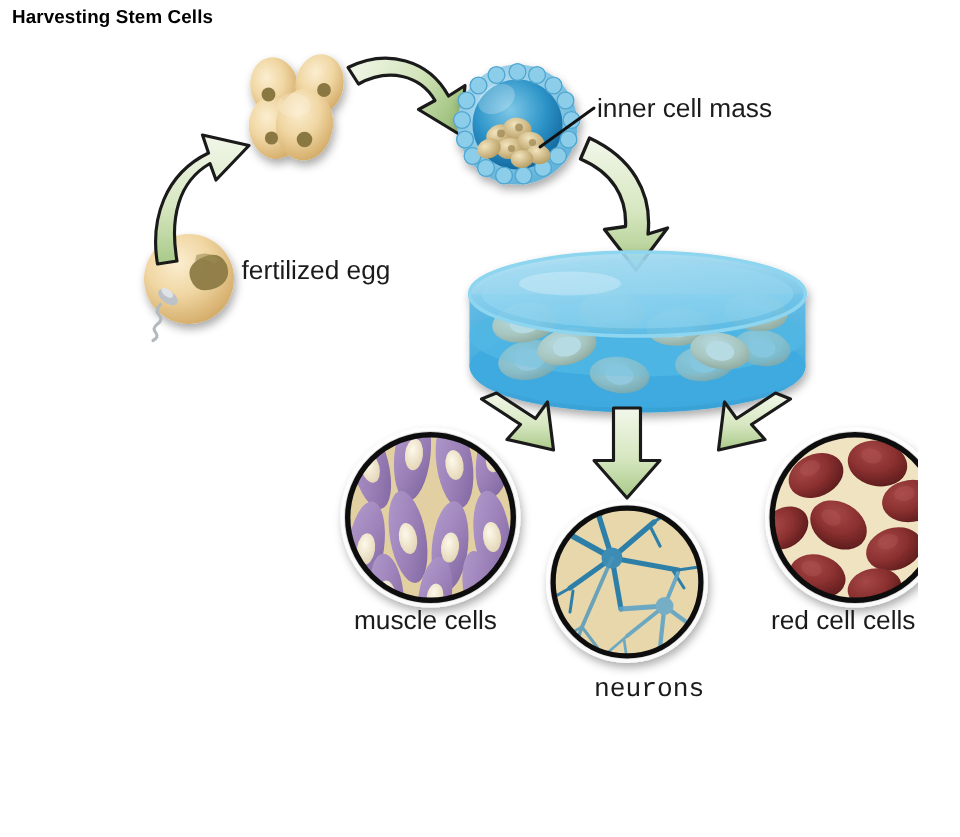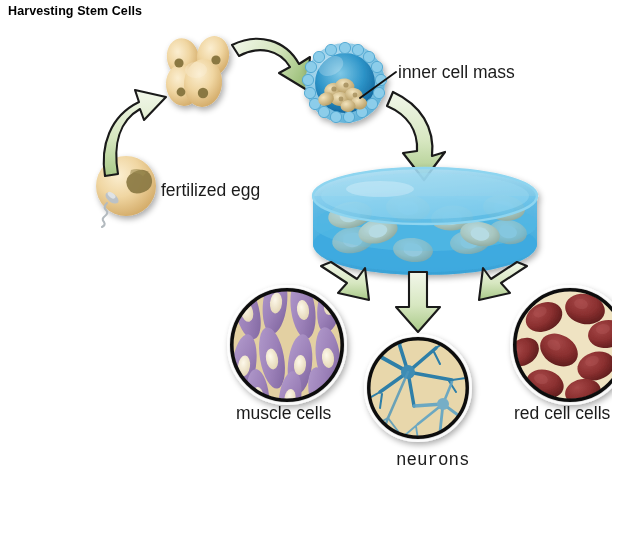--- a/index.html
+++ b/index.html
@@ -36,21 +36,21 @@
     width: 640px;
     height: 558px;
   }
   .lbl {
     position: absolute;
     font-family: "Liberation Sans", sans-serif;
     font-size: 17.5px;
     color: #1b1b1b;
     white-space: nowrap;
   }
-  #lbl-fertilized-egg { left: 161px; top: 180px; text-align: right; }
+  #lbl-fertilized-egg { left: 161px; top: 170px; text-align: right; }
   #lbl-inner-cell-mass { left: 398px; top: 62px; }
   #lbl-muscle-cells { left: 236px; top: 403px; }
   #lbl-neurons { left: 396px; top: 450px; font-family: Liberation Mono, monospace; }
   #lbl-red-blood-cells { left: 514px; top: 403px; }
 </style>
 </head>
 <body>
 
 <div id="canvas">
 

